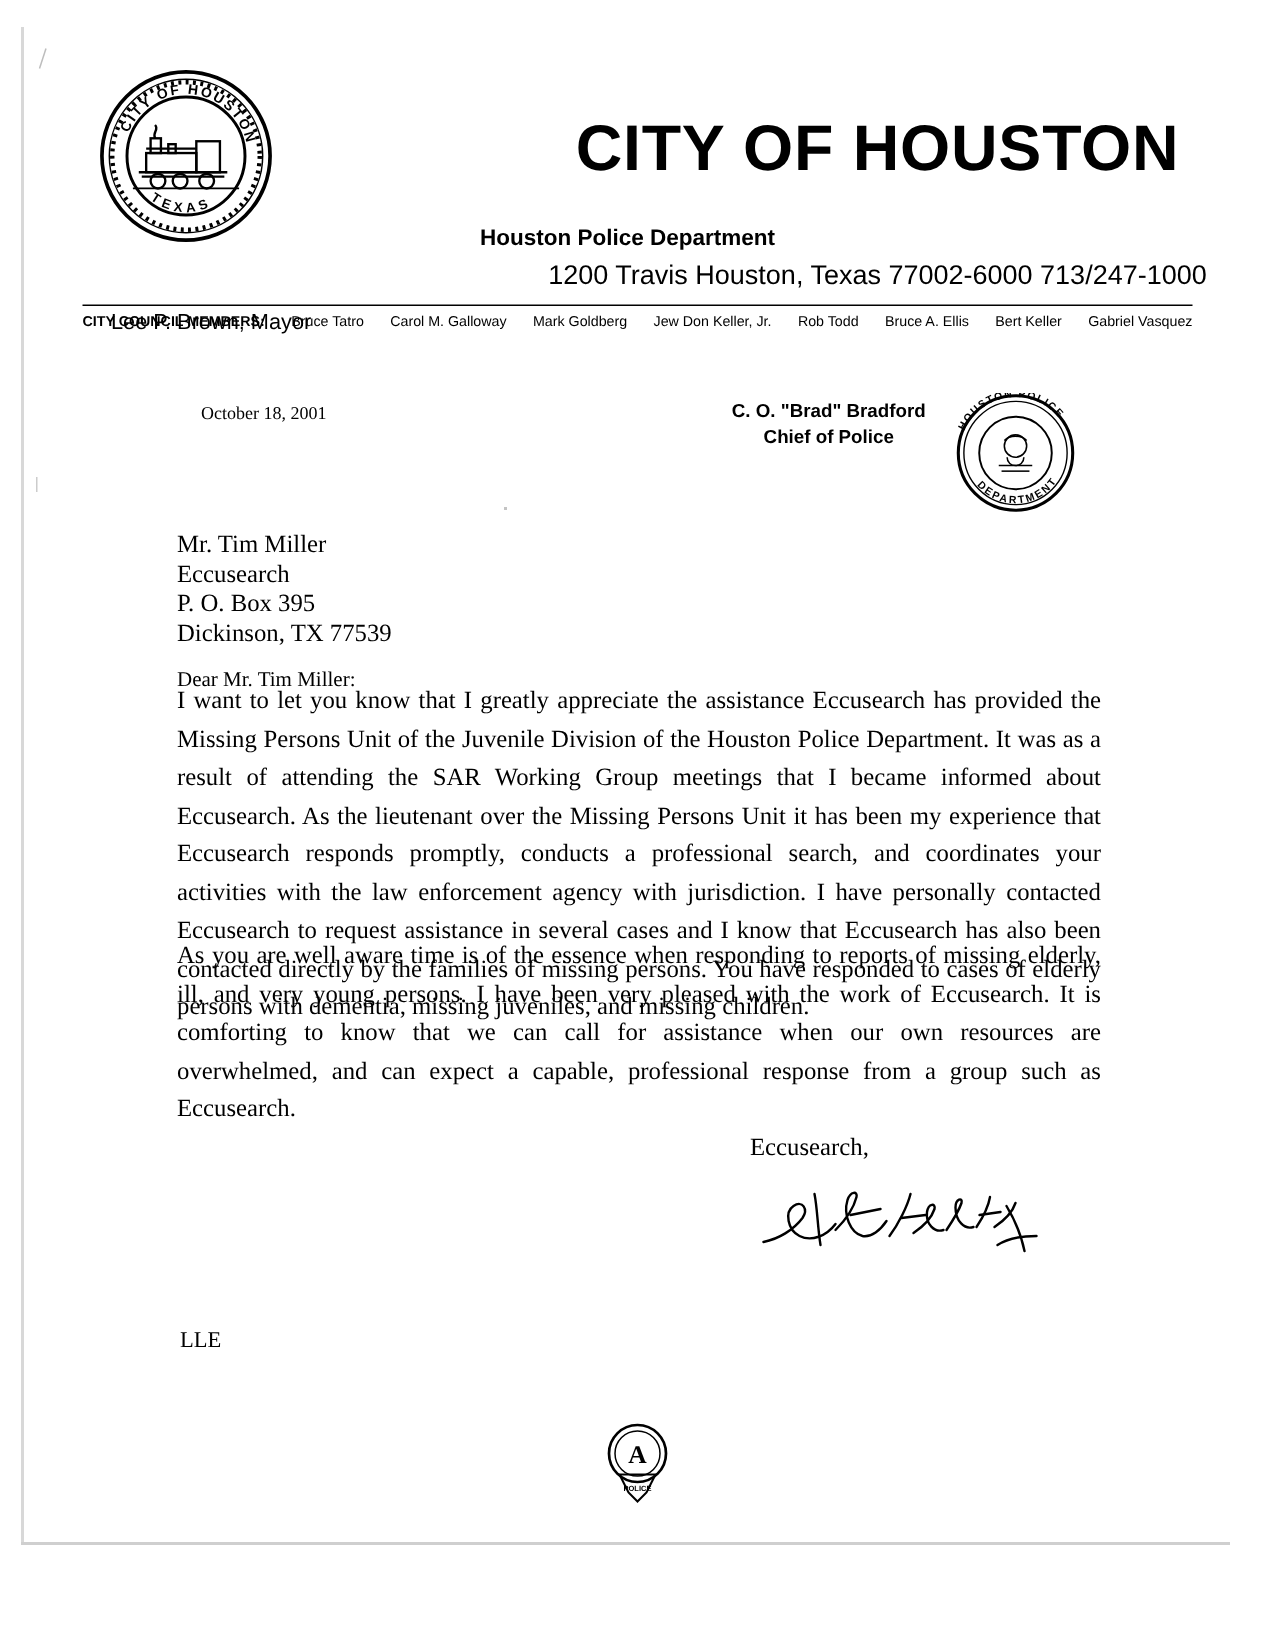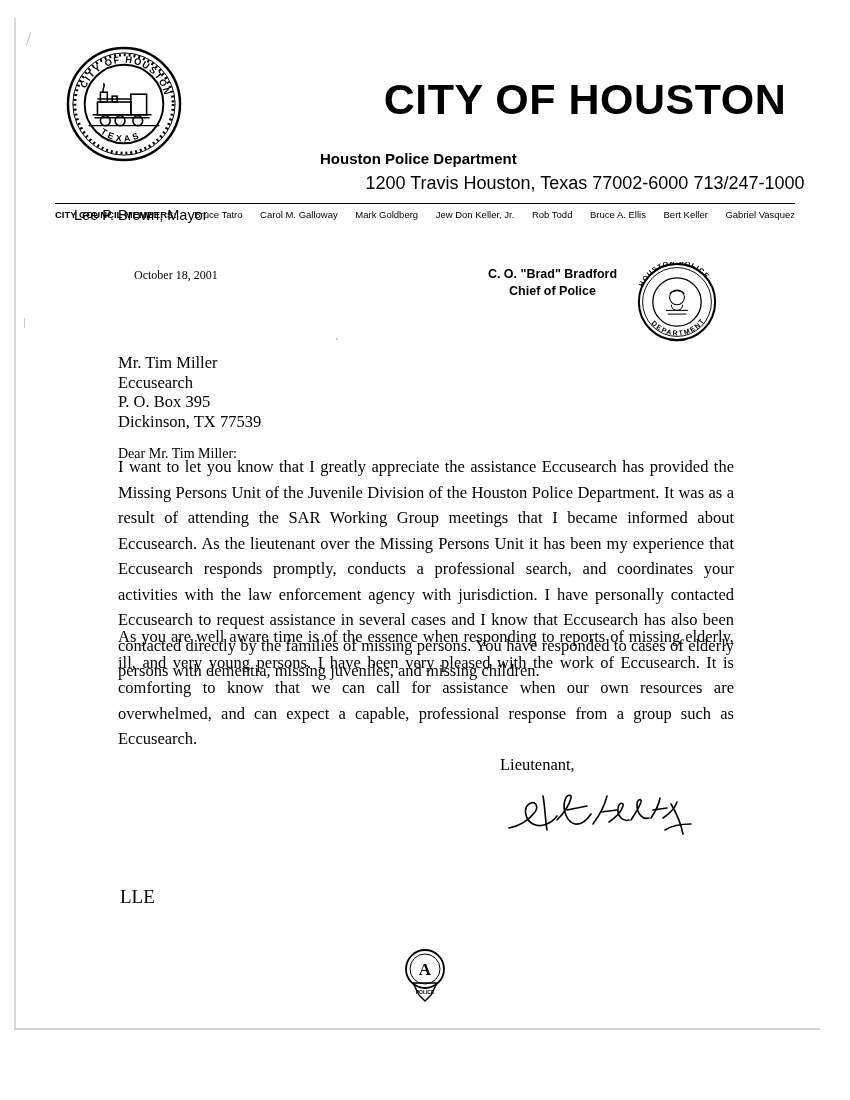--- a/index.html
+++ b/index.html
@@ -179,21 +179,21 @@
   .signer {
     position: absolute;
     left: 500px; top: 846px;
     font-size: 16.5px;
     line-height: 21px;
   }
 
   .initials {
     position: absolute;
     left: 120px; top: 886px;
-    font-size: 19px;
+    font-size: 15px;
     text-align: right;
   }
 
   .footer-seal {
     position: absolute;
     left: 398px; top: 945px;
     width: 54px; height: 60px;
   }
 
   .stray-mark-1 {
@@ -317,21 +317,21 @@
     <div>Eccusearch</div>
     <div>P. O. Box 395</div>
     <div>Dickinson, TX 77539</div>
   </div>
 
   <div class="salutation">Dear Mr. Tim Miller:</div>
 
   <div class="para para-1">I want to let you know that I greatly appreciate the assistance Eccusearch has provided the Missing Persons Unit of the Juvenile Division of the Houston Police Department.  It was as a result of attending the SAR Working Group meetings that I became informed about Eccusearch.  As the lieutenant over the Missing Persons Unit it has been my experience that Eccusearch responds promptly, conducts a professional search, and coordinates your activities with the law enforcement agency with jurisdiction.  I have personally contacted Eccusearch to request assistance in several cases and I know that Eccusearch has also been contacted directly by the families of missing persons.   You have responded to cases of elderly persons with dementia, missing juveniles, and missing children.</div>
   <div class="para para-2">As you are well aware time is of the essence when responding to reports of missing elderly, ill, and very young persons.  I have been very pleased with the work of Eccusearch.  It is comforting to know that we can call for assistance when our own resources are overwhelmed, and can expect a capable, professional response from a group such as Eccusearch.</div>
 
-  <div class="closing">Lieutenant,</div>
+  <div class="closing">Eccusearch,</div>
 
   <svg class="signature-img" viewBox="0 0 190 52">
     <g fill="none" stroke="#000" stroke-width="1.6" stroke-linecap="round">
       <path d="M4,38 C14,36 24,30 30,22 C34,16 30,10 24,14 C18,18 20,30 28,34 C36,38 46,34 52,26"></path>
       <path d="M38,6 C40,16 40,28 42,40"></path>
       <path d="M52,30 C58,24 64,16 66,8 C67,4 62,4 60,10 C57,20 62,32 70,34 C76,35 82,30 86,24"></path>
       <path d="M62,20 L82,16"></path>
       <path d="M88,34 C94,26 100,14 102,6"></path>
       <path d="M96,22 L112,20"></path>
       <path d="M104,32 C110,28 116,22 118,16 C119,12 114,12 113,18 C112,26 118,32 124,30"></path>

